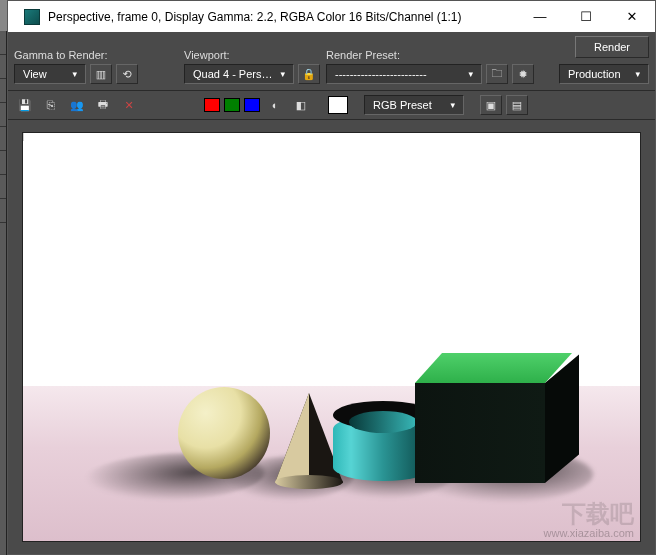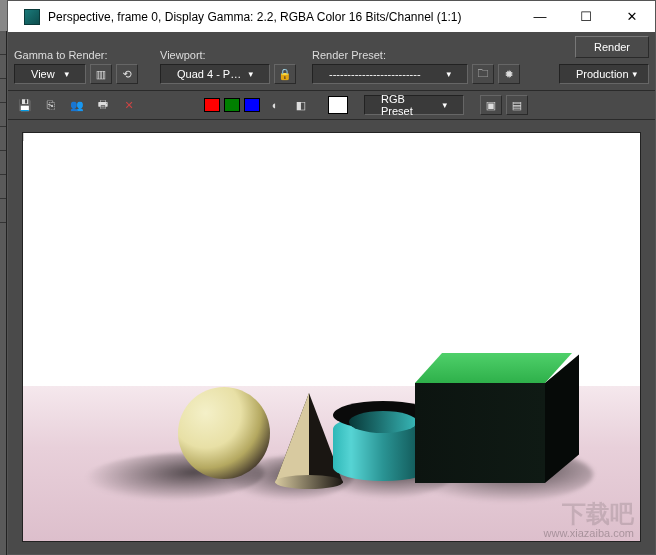--- a/index.html
+++ b/index.html
@@ -10,21 +10,21 @@
   .titlebar { height: 31px; background: #fff; display: flex; align-items: center; padding-left: 16px; font-size: 12px; color: #000; }
   .titlebar .app-icon { width: 16px; height: 16px; background: linear-gradient(135deg,#1a7a7a,#0d4d4d); border:1px solid #0a3a3a; margin-right: 8px; }
   .titlebar .title { flex: 1; }
   .win-ctrls { display: flex; height: 100%; }
   .win-ctrls div { width: 46px; display: flex; align-items: center; justify-content: center; font-size: 13px; }
   .option-bar { background: #4a4a4a; padding: 4px 6px 6px 6px; display: flex; align-items: flex-end; gap: 6px; border-bottom: 1px solid #2a2a2a; }
   .opt-group { display: flex; flex-direction: column; gap: 3px; }
   .opt-label { font-size: 11px; color: #ddd; white-space: nowrap; }
   .opt-row { display: flex; align-items: center; gap: 4px; }
   select, .dropdown { background: #3a3a3a; color: #fff; border: 1px solid #222; border-top-color:#222; border-left-color:#222; border-right-color:#666; border-bottom-color:#666; font-size: 11px; height: 20px; padding: 0 2px; }
-  .dropdown { display:flex; align-items:center; justify-content:space-between; padding:0 16px; }
+  .dropdown { display:flex; align-items:center; justify-content:space-between; padding:0 8px; }
   .dropdown::after { content:"▾"; font-size:9px; margin-left:4px; }
   .icon-btn { width: 22px; height: 20px; background: #4a4a4a; border: 1px solid #2a2a2a; border-top-color:#666; border-left-color:#666; display: flex; align-items: center; justify-content: center; font-size: 11px; color: #ddd; cursor: pointer; }
   .icon-btn.flat { border-color: transparent; }
   .render-btn { width: 74px; height: 22px; background: #4a4a4a; border: 1px solid #2a2a2a; border-top-color:#777; border-left-color:#777; color: #fff; font-size: 11px; cursor: pointer; }
   .toolbar2 { background: #4a4a4a; padding: 4px 6px; display: flex; align-items: center; gap: 4px; border-bottom: 1px solid #2a2a2a; }
   .swatch { width: 16px; height: 14px; border: 1px solid #000; }
   .swatch.big { width: 20px; height: 18px; }
   .sep { width: 8px; }
   .spacer { flex: 1; }
   .viewport-area { flex: 1; background: #4a4a4a; padding: 12px 14px; }
@@ -70,31 +70,31 @@
       <div class="opt-label">Gamma to Render:</div>
       <div class="opt-row">
         <div class="dropdown" style="width:72px">
             <span>View</span>
           </div>
         <div class="icon-btn">▥</div>
         <div class="icon-btn">⟲</div>
       </div>
     </div>
 
-    <div class="opt-group" style="margin-left:16px">
+    <div class="opt-group" style="margin-left:40px">
       <div class="opt-label">Viewport:</div>
       <div class="opt-row">
         <div class="dropdown" style="width:110px">
             <span style="overflow:hidden;text-overflow:ellipsis;white-space:nowrap;max-width:94px;display:inline-block">Quad 4 - Perspective</span>
           </div>
         <div class="icon-btn">🔒</div>
       </div>
     </div>
 
-    <div class="opt-group" style="margin-left:10px">
+    <div class="opt-group" style="margin-left:0">
       <div class="opt-label">Render Preset:</div>
       <div class="opt-row">
         <div class="dropdown" style="width:156px">
             <span>-------------------------</span>
           </div>
         <div class="icon-btn">🗀</div>
         <div class="icon-btn">✹</div>
       </div>
     </div>
 

